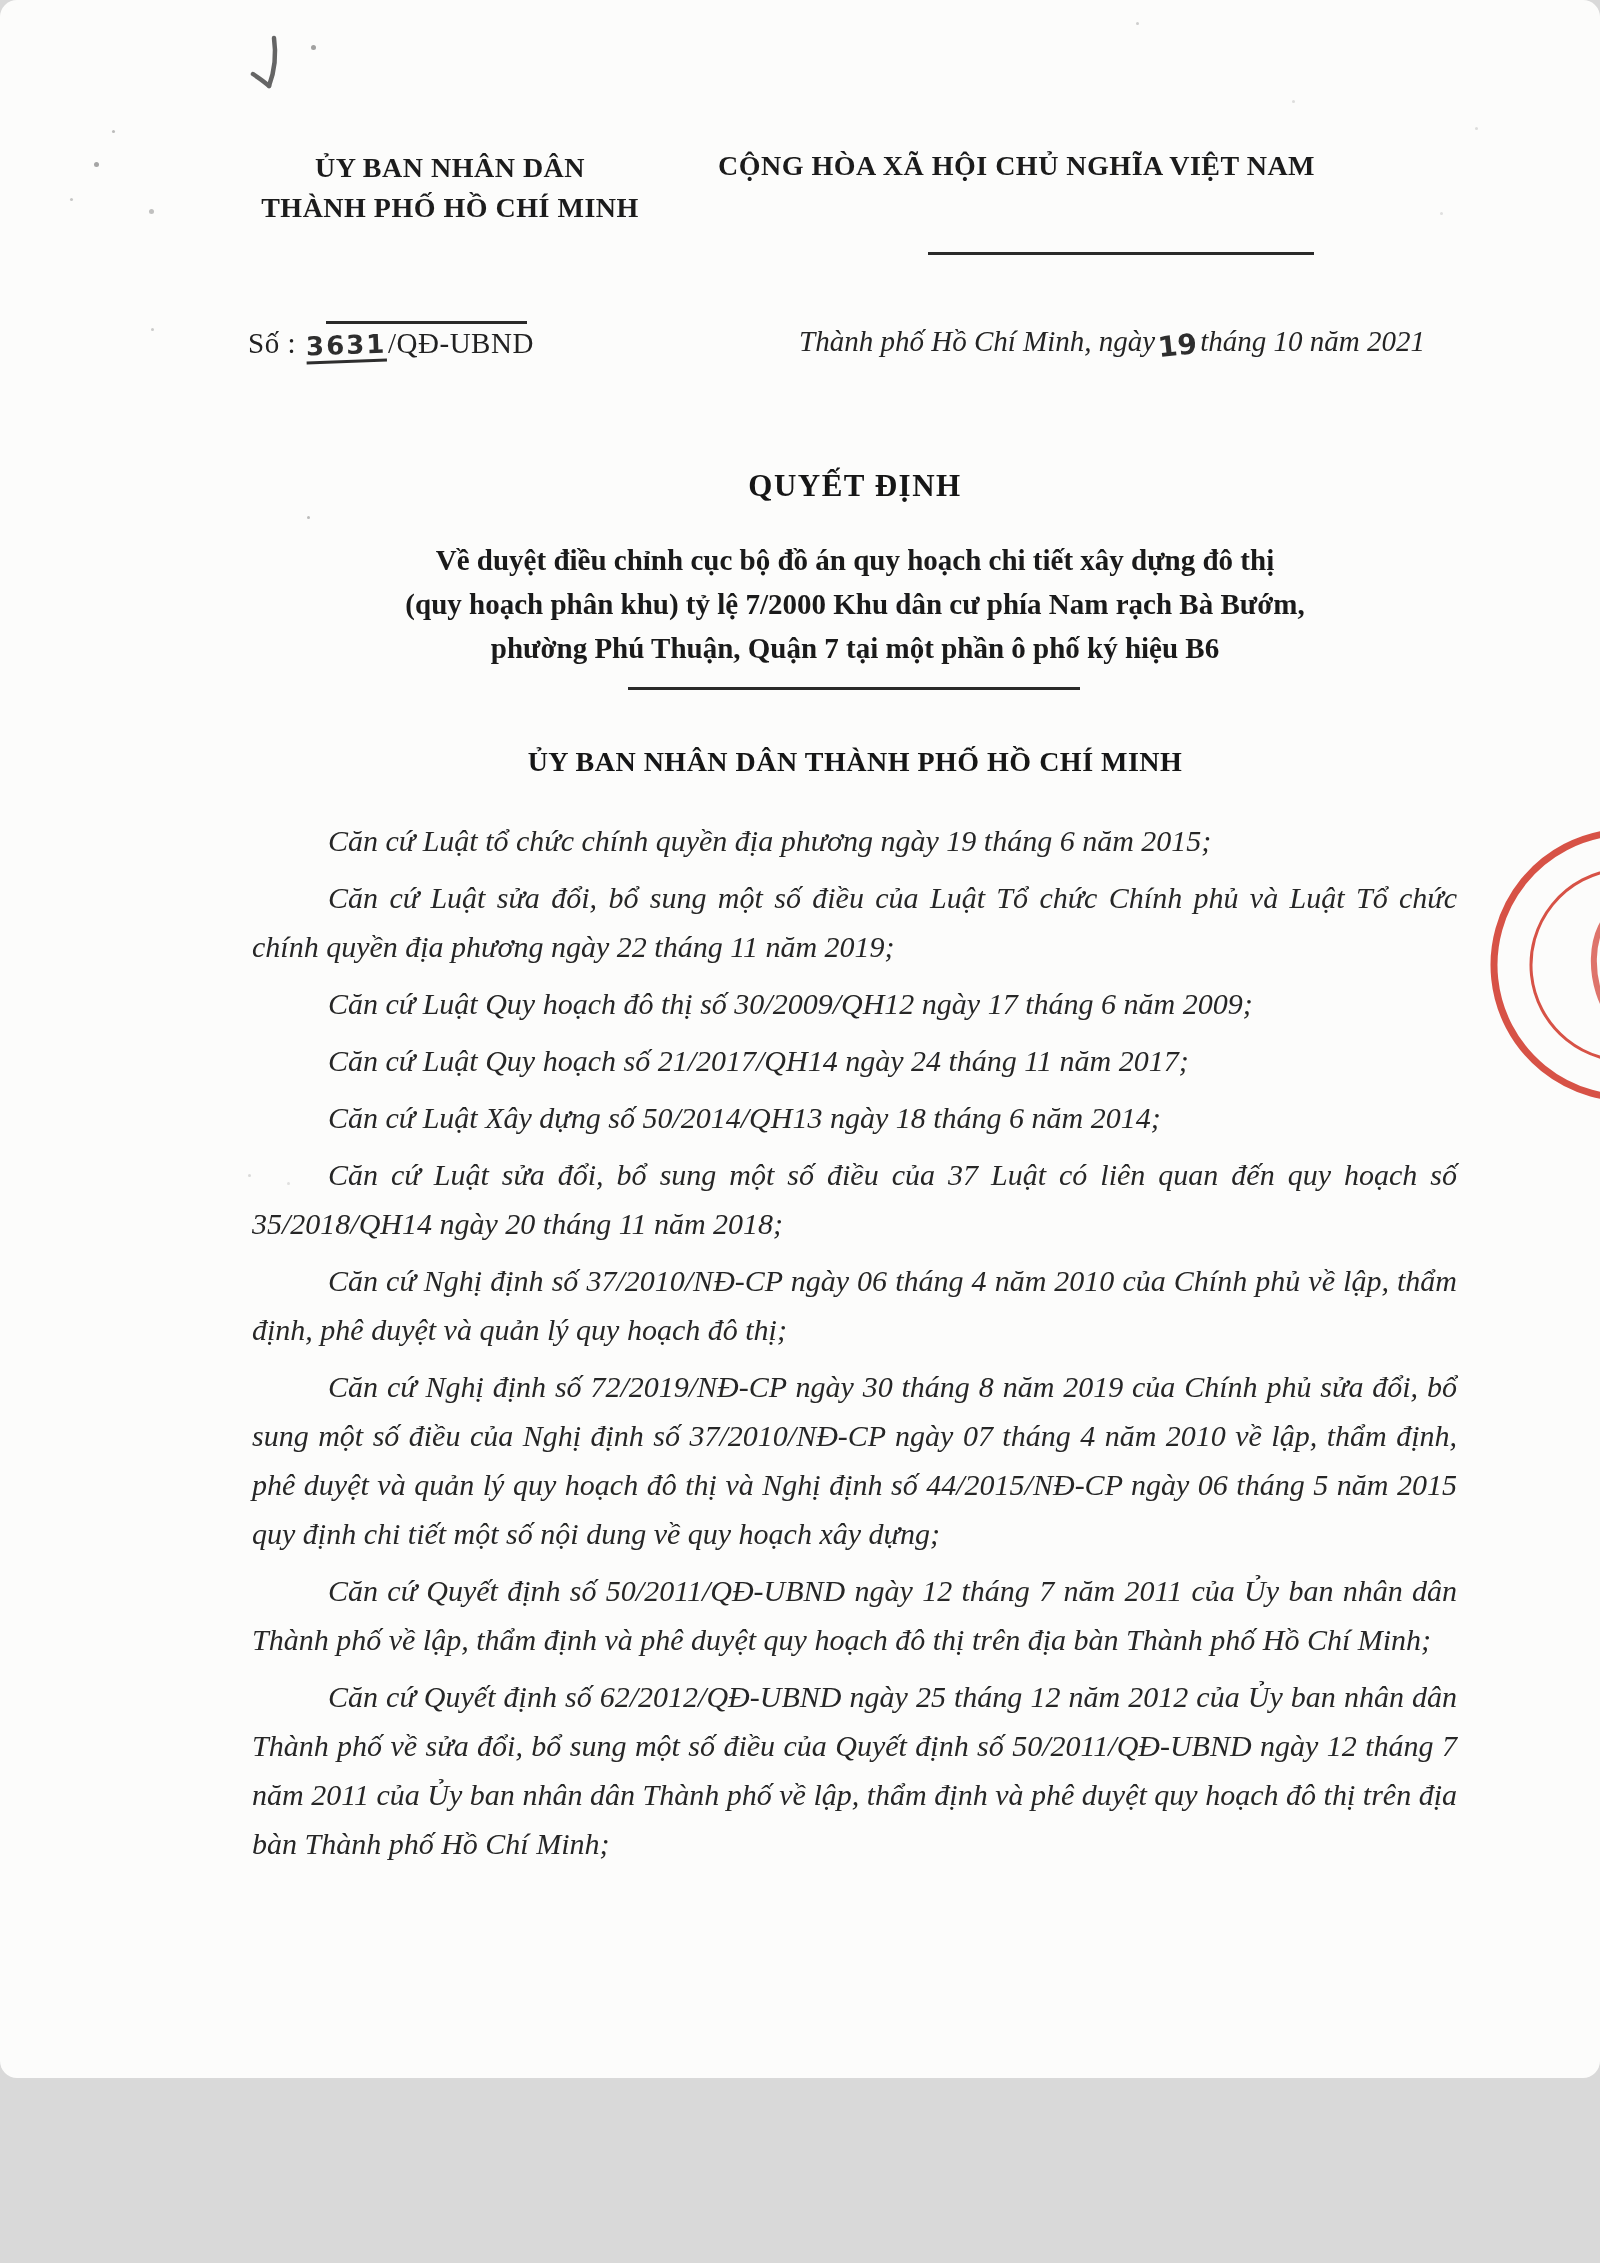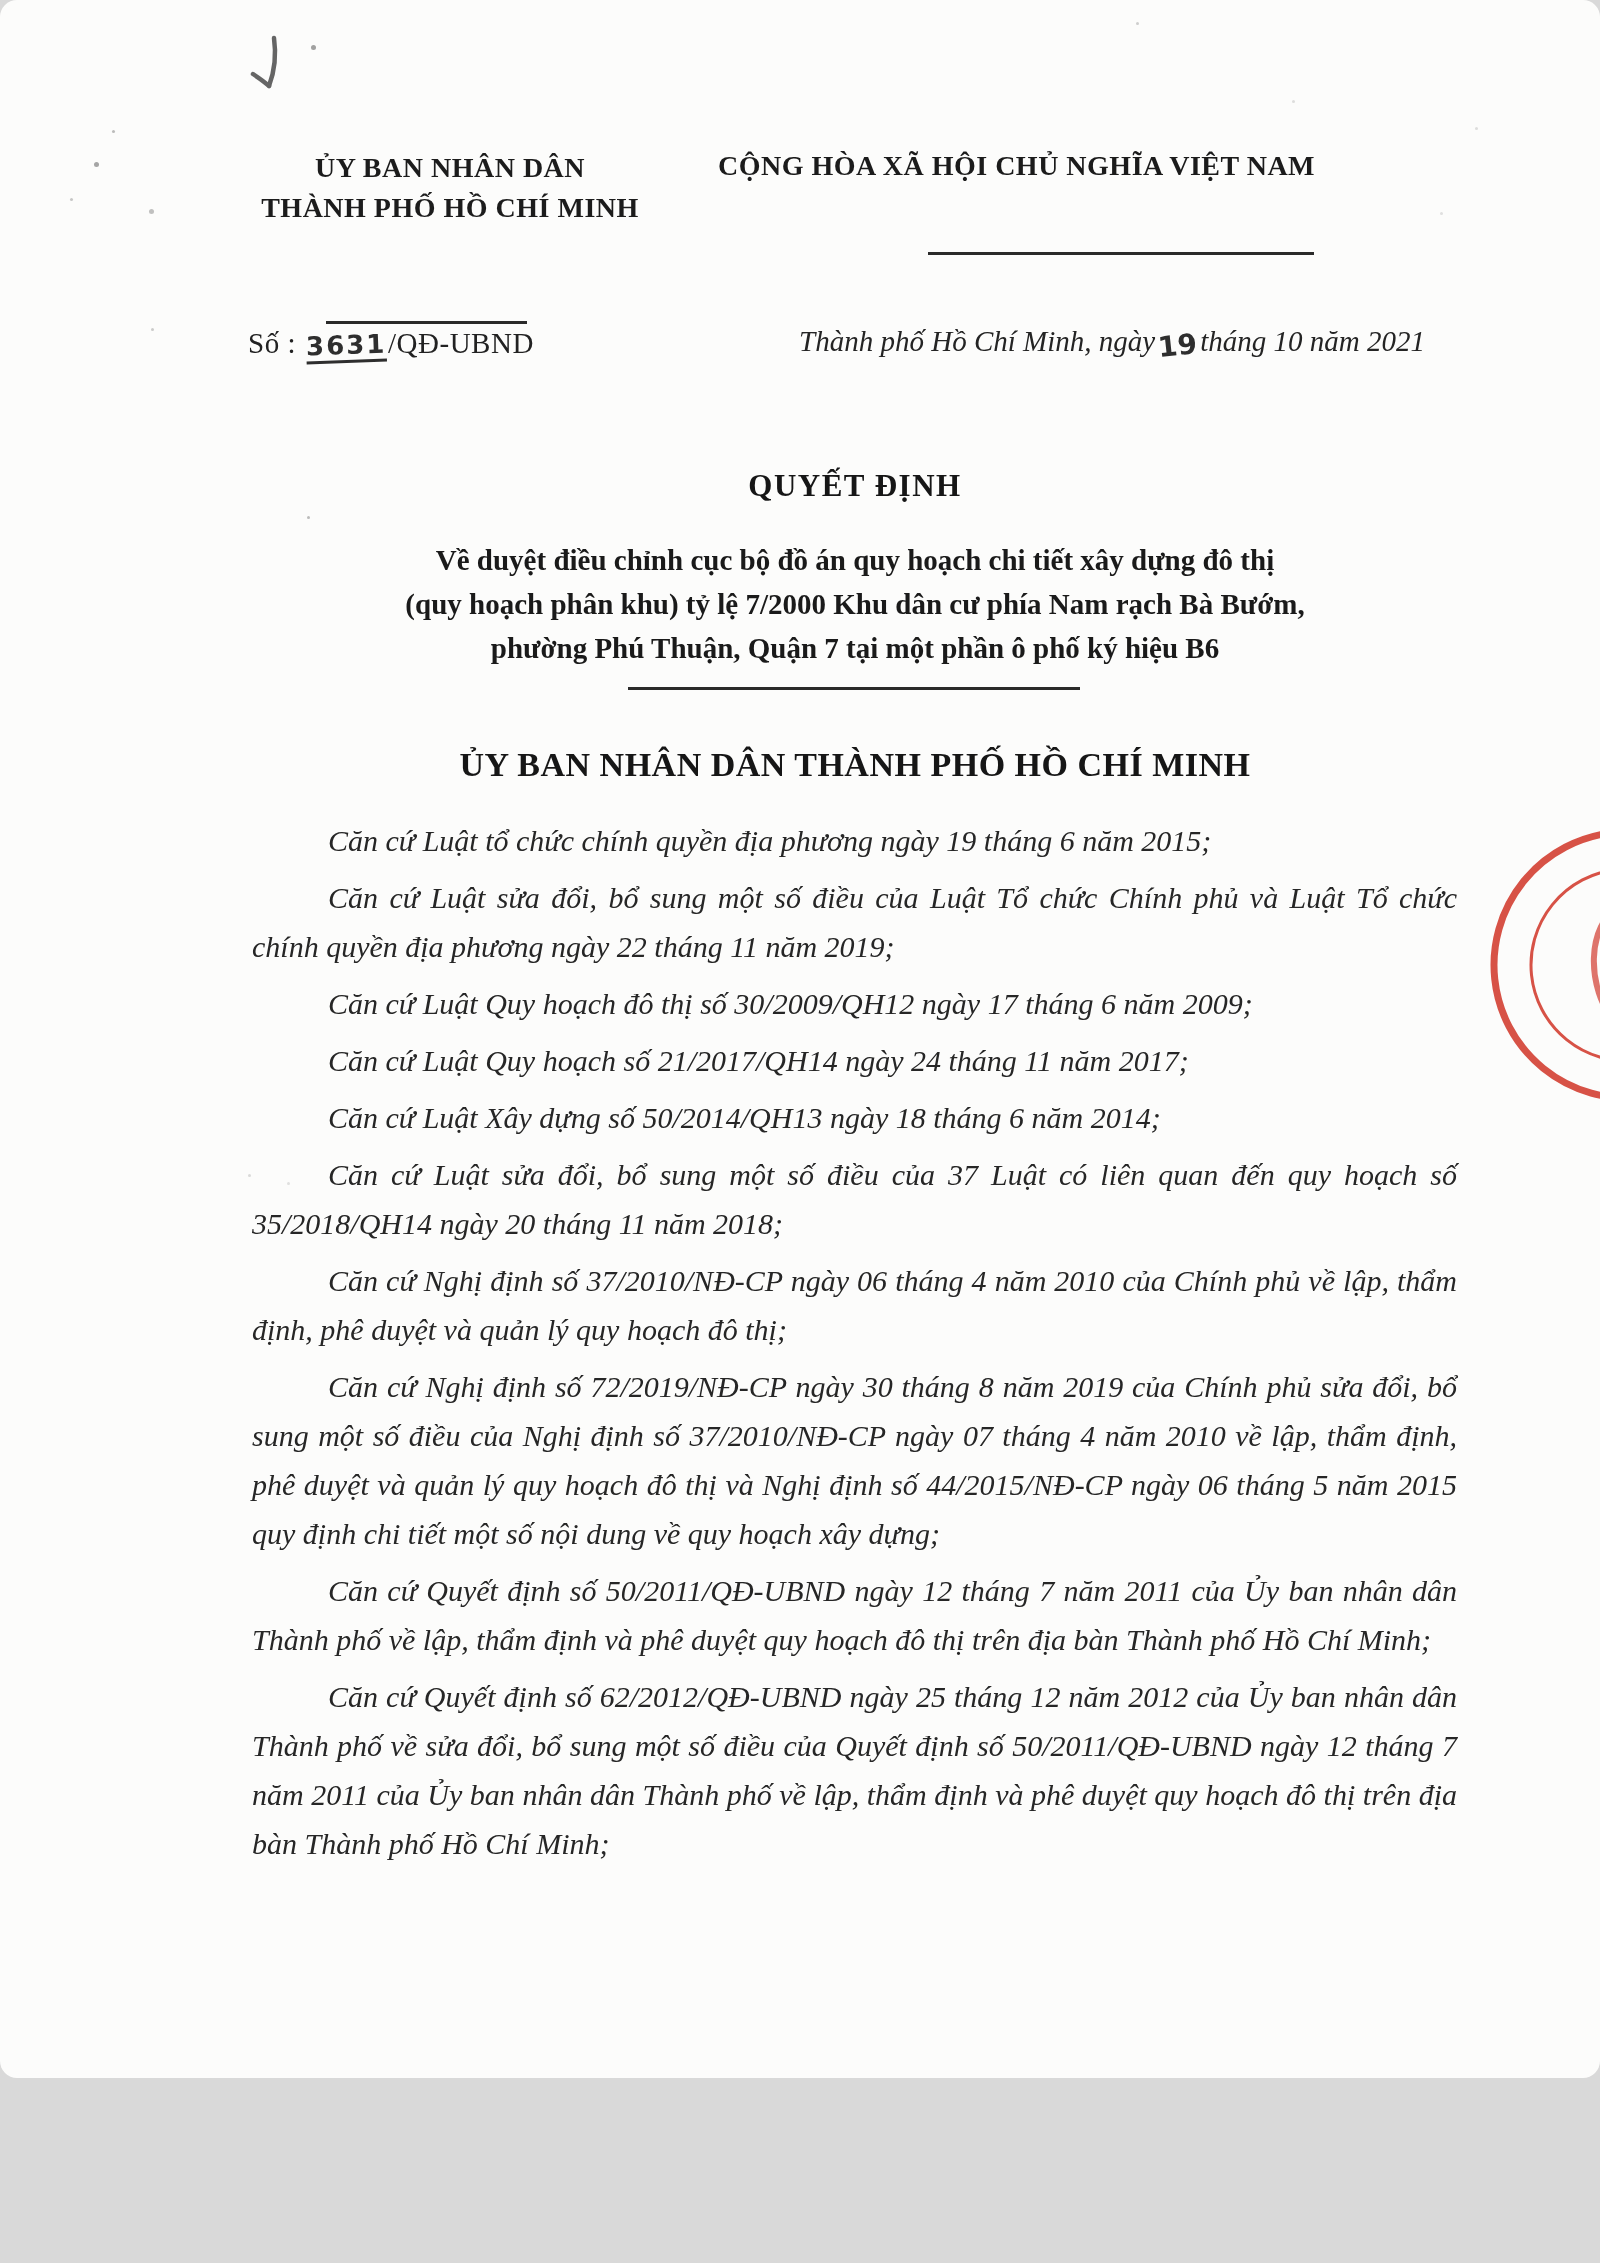--- a/index.html
+++ b/index.html
@@ -64,21 +64,21 @@
   .doc-subtitle {
     position:absolute; left:225px; top:538px; width:1260px; text-align:center;
     font-weight:bold; font-size:29px; line-height:44px; color:#1a1a1a;
   }
   .rule-subtitle {
     position:absolute; left:628px; top:687px; width:452px; height:3px;
     background:#2a2a2a;
   }
   .authority {
     position:absolute; left:255px; top:746px; width:1200px; text-align:center;
-    font-weight:bold; font-size:34px; letter-spacing:.5px; color:#161616;
+    font-weight:bold; font-size:28px; letter-spacing:.5px; color:#161616;
   }
 
   
   .body-text {
     position:absolute; left:252px; top:808px; width:1205px;
     font-size:30px; line-height:49px; font-style:italic;
     text-align:justify; color:#262626;
   }
   .body-text p { margin:8px 0 4px 0; text-indent:76px; }
 

